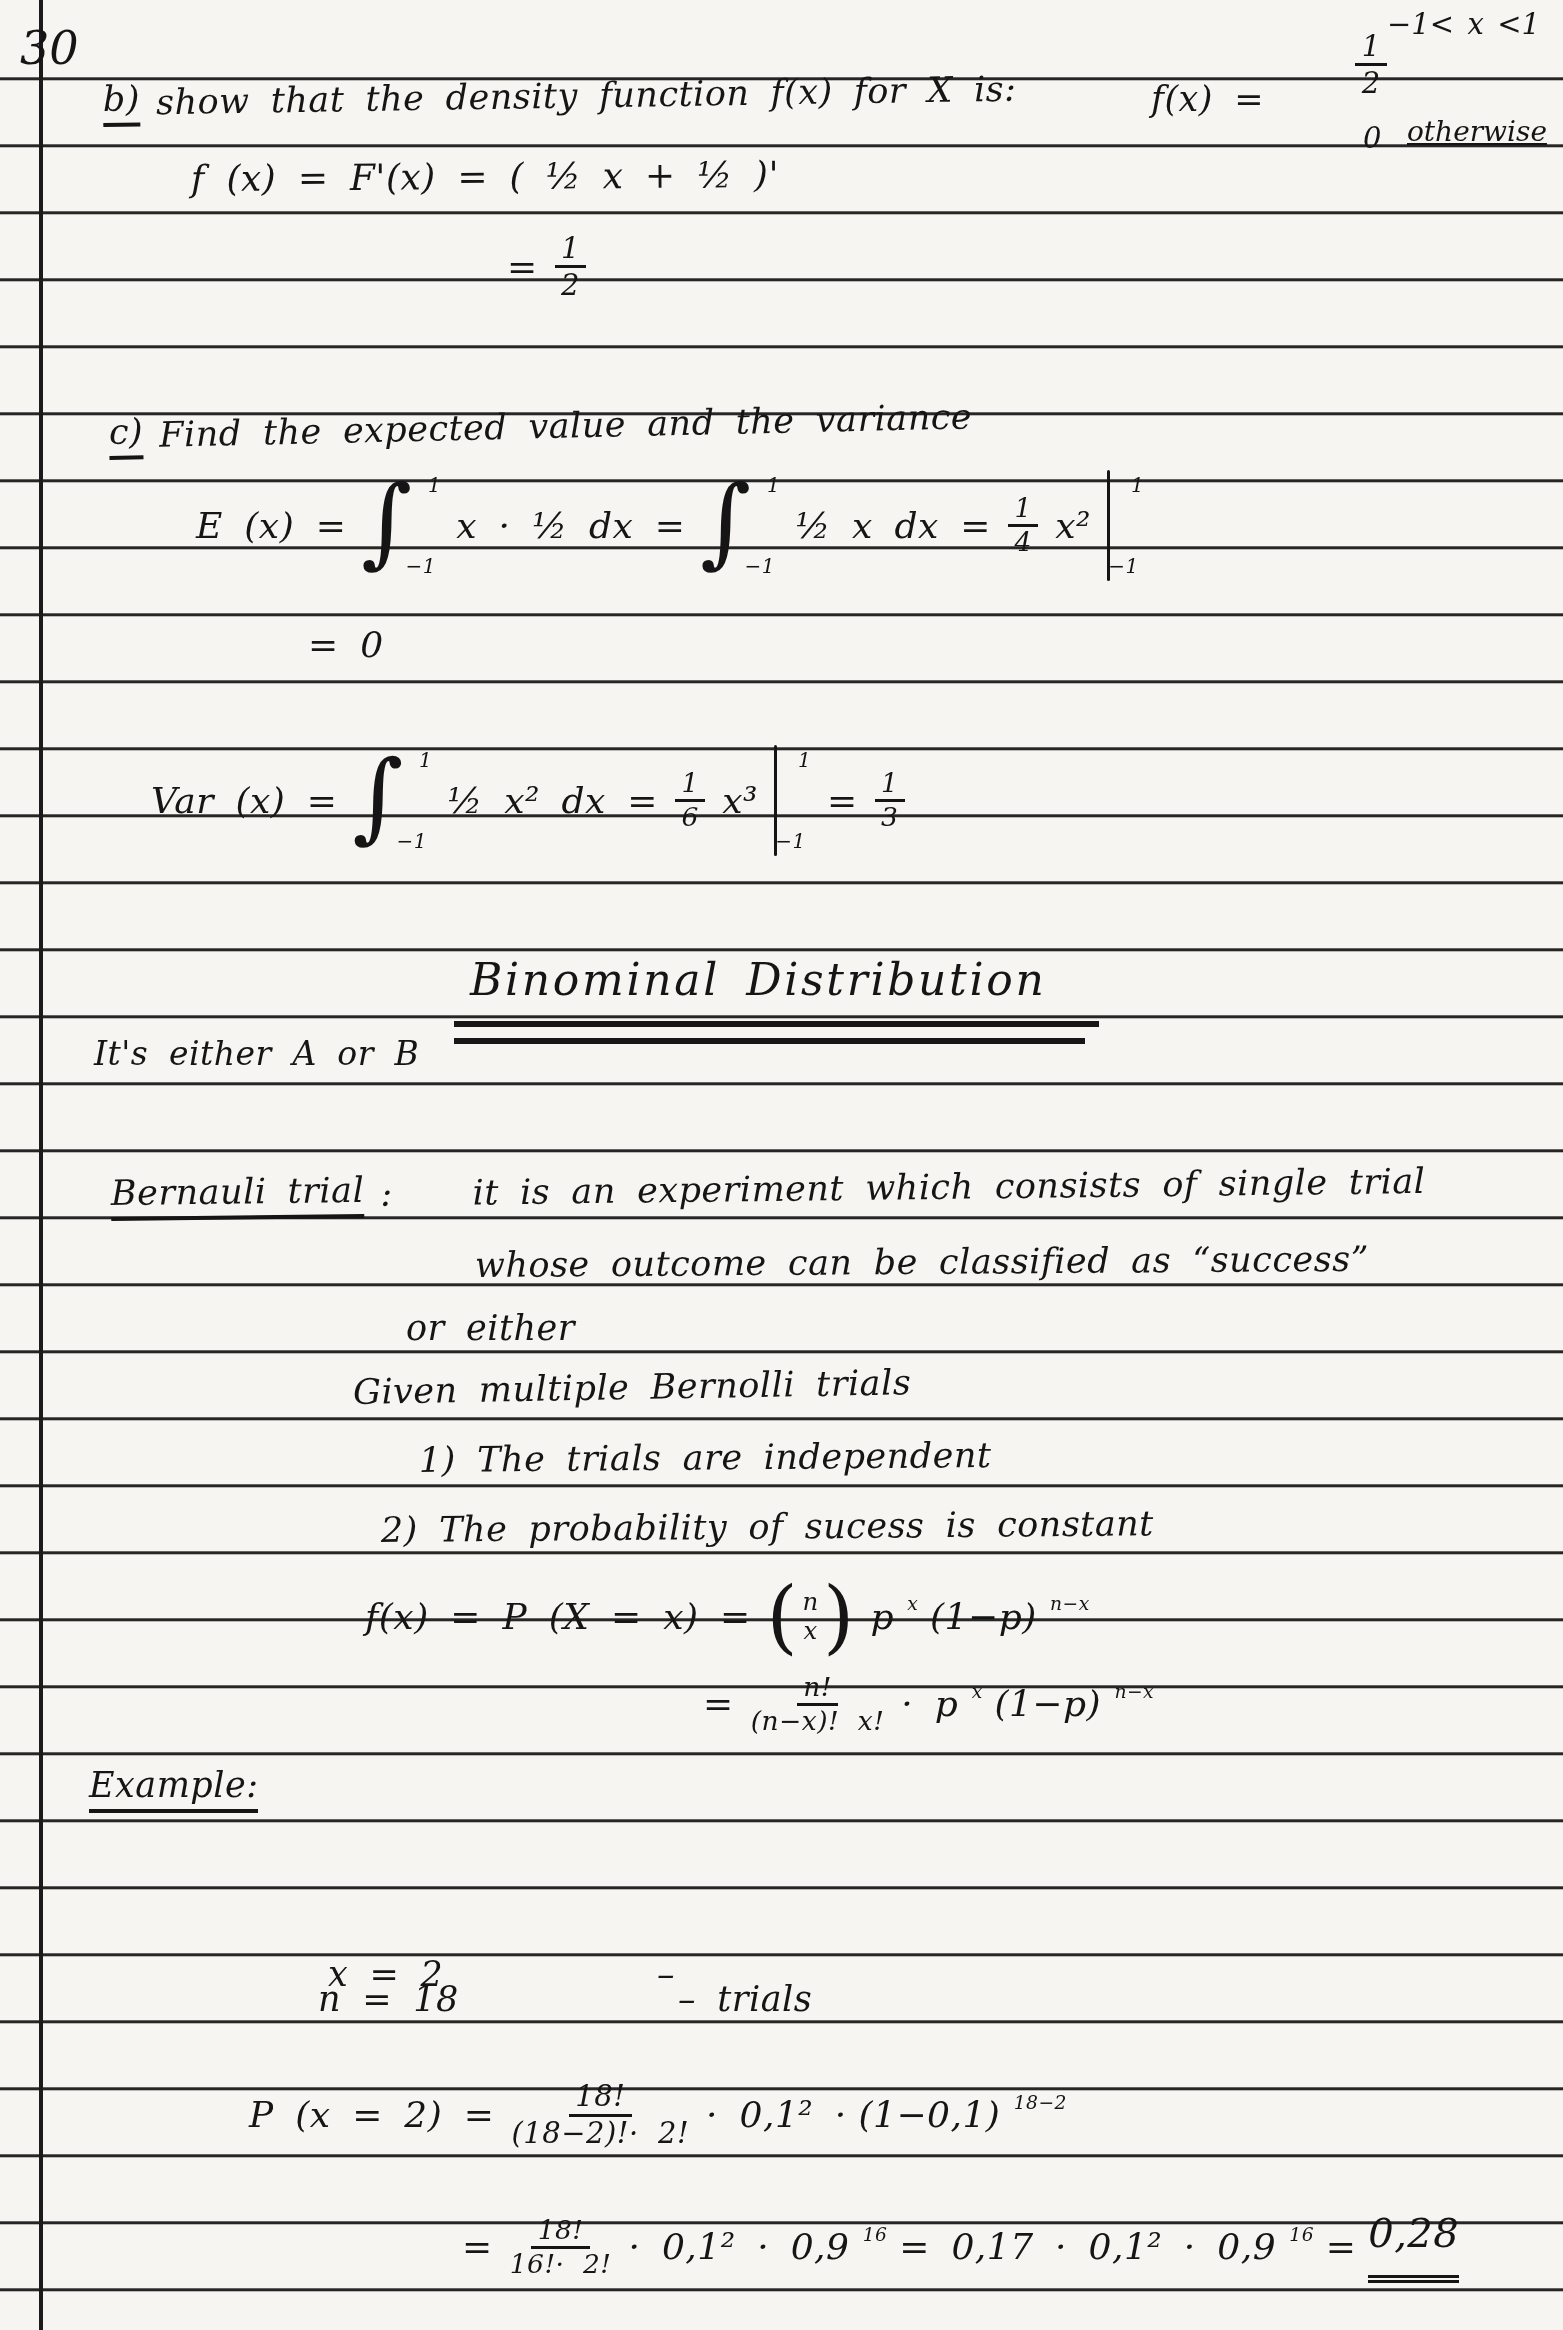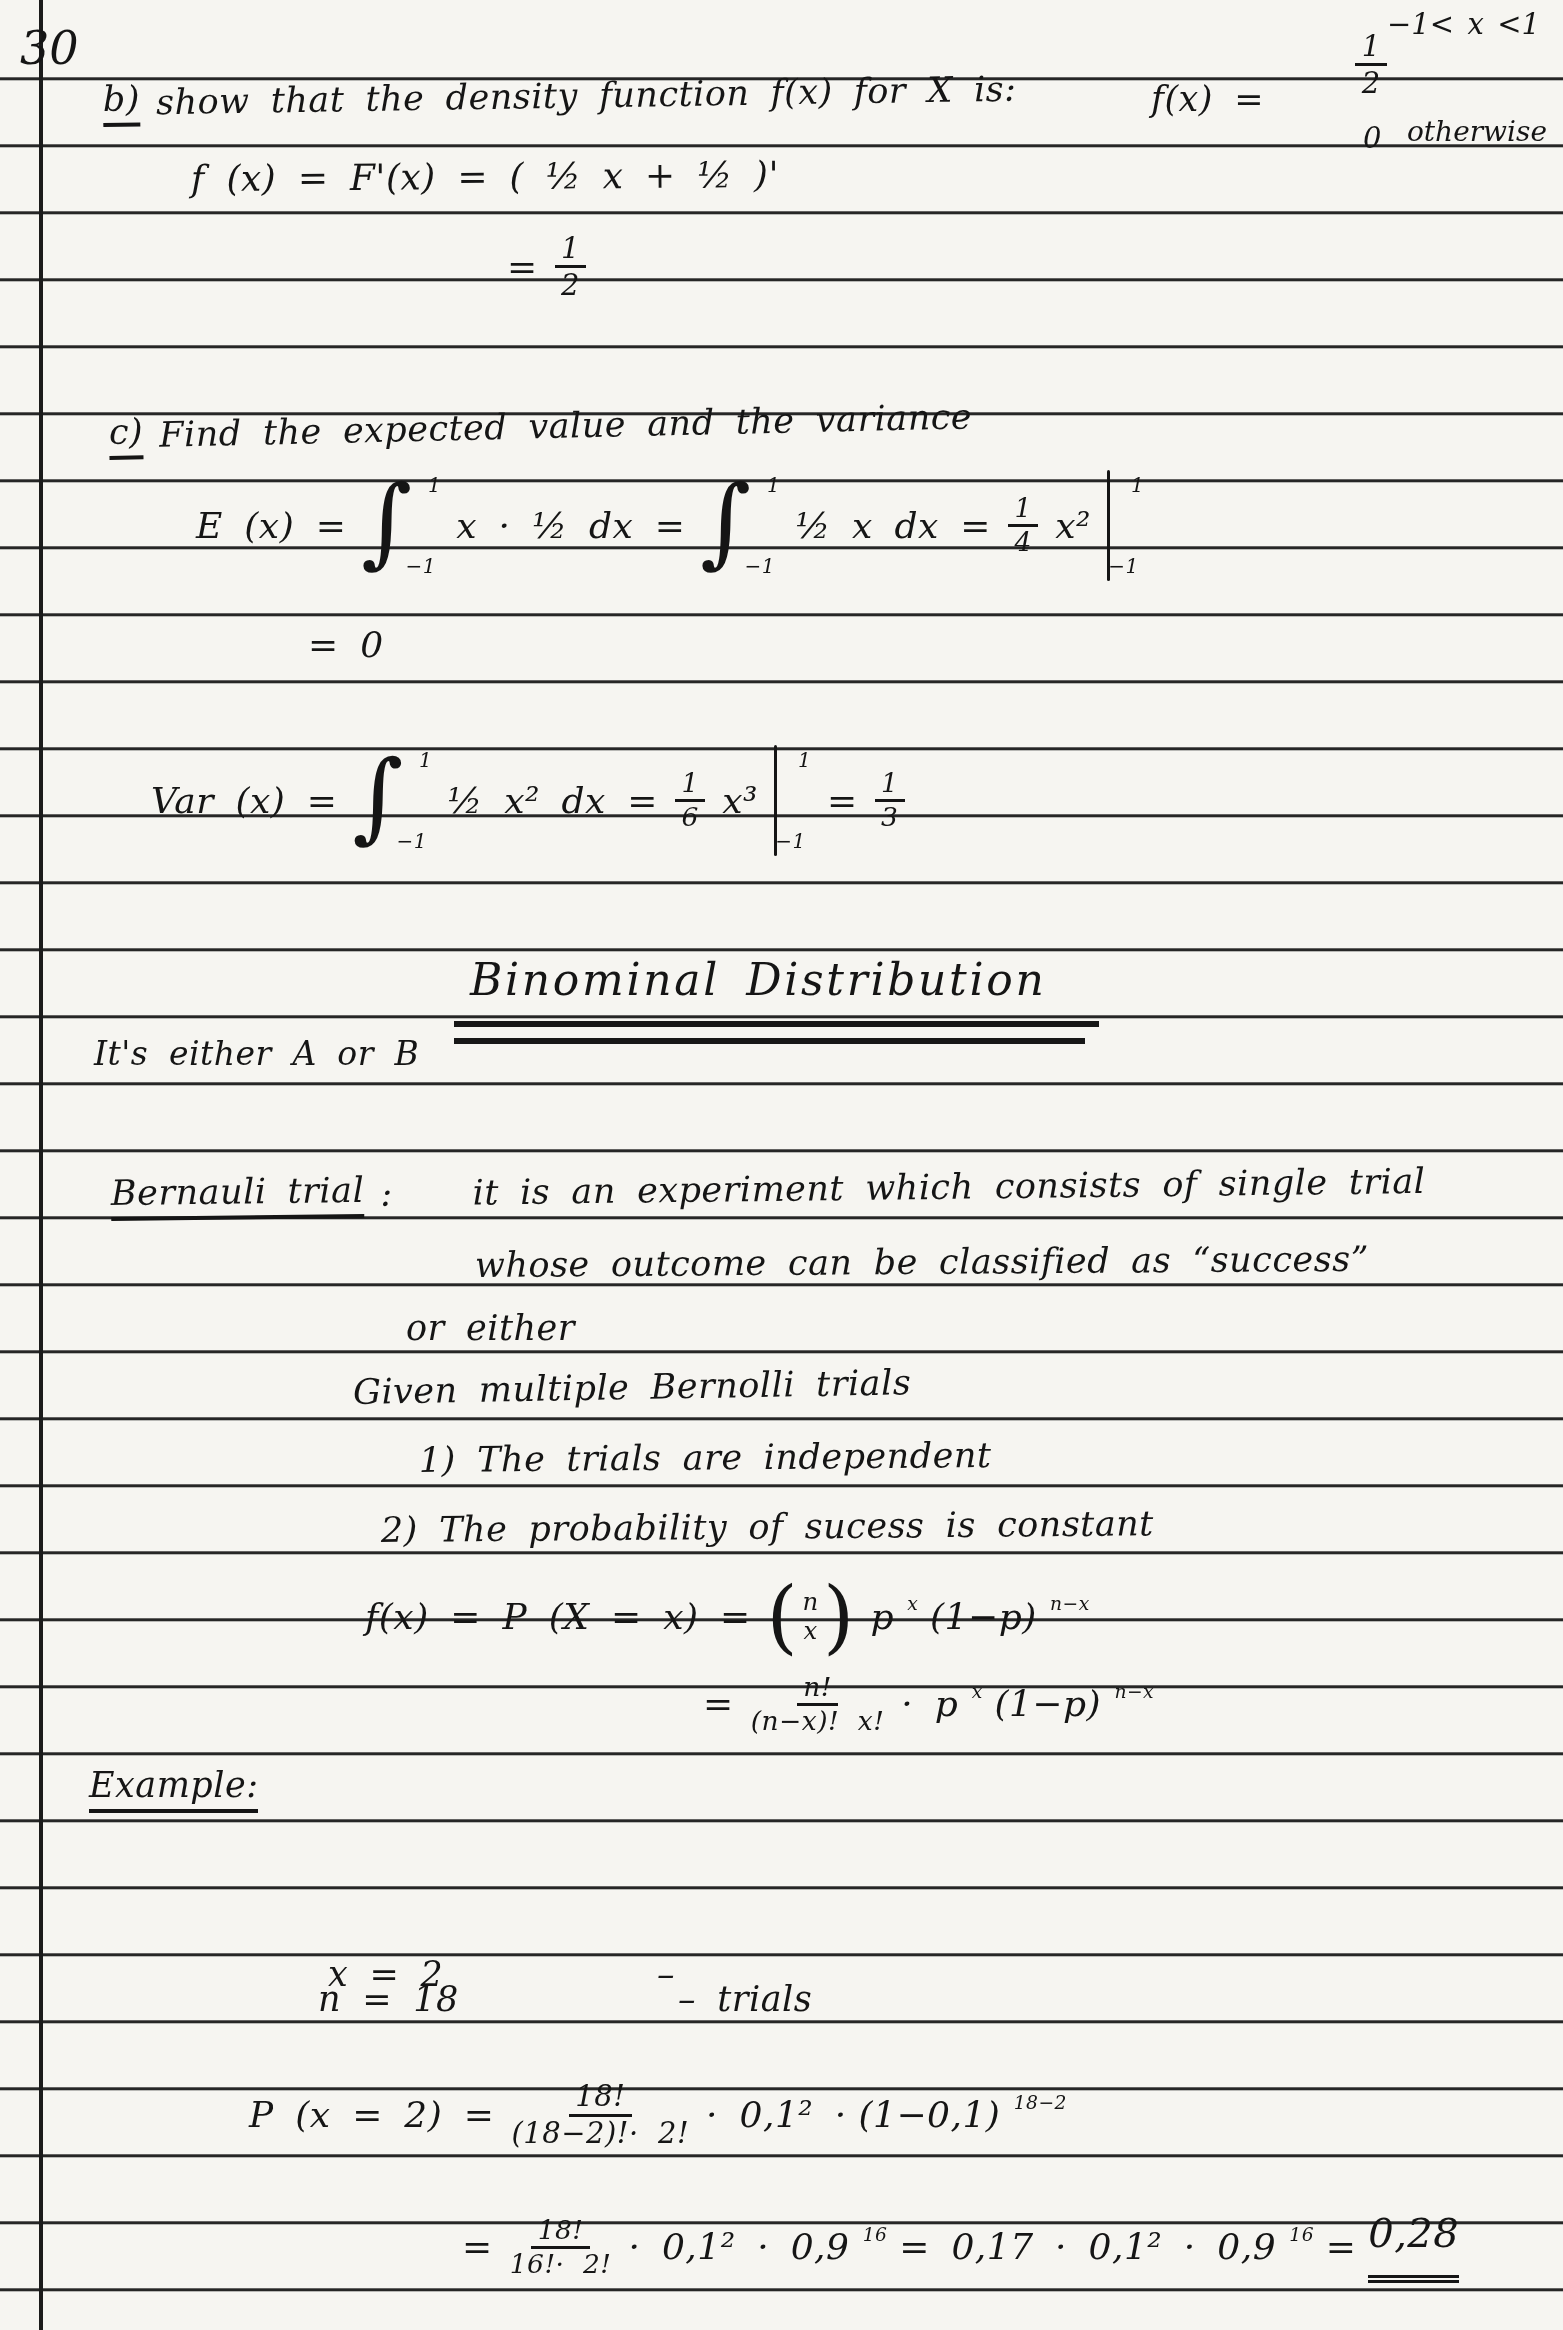--- a/index.html
+++ b/index.html
@@ -60,21 +60,21 @@
 
   <div class="row" style="left:1151px;top:80px;">
     <span>f(x) =</span>
   </div>
 
   <span class="frac f54" style="position:absolute;left:1350px;top:31px;">
     <span class="fn">1</span>
     <span class="fd">2</span>
   </span>
   <span class="f54" style="position:absolute;left:1363px;top:121px;font-size:29px;">0</span>
-  <span style="position:absolute;left:1407px;top:115px;font-size:28px;">otherwise</span>
+  <span style="position:absolute;left:1407px;top:115px;font-size:28px;text-decoration:underline;">otherwise</span>
 
   <div class="row math" style="left:191px;top:159px;transform:rotate(-0.4deg);">
     <span>f (x) = F'(x) = ( ½ x + ½ )'</span>
   </div>
 
   <div class="row math" style="left:507px;top:233px;">
     <span>=</span>
     <span class="frac f54">
       <span class="fn">1</span>
       <span class="fd">2</span>

